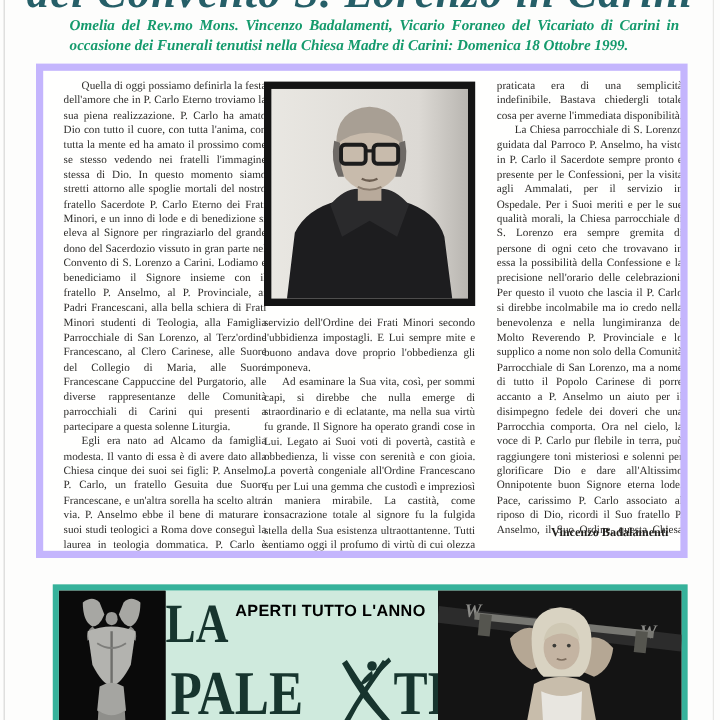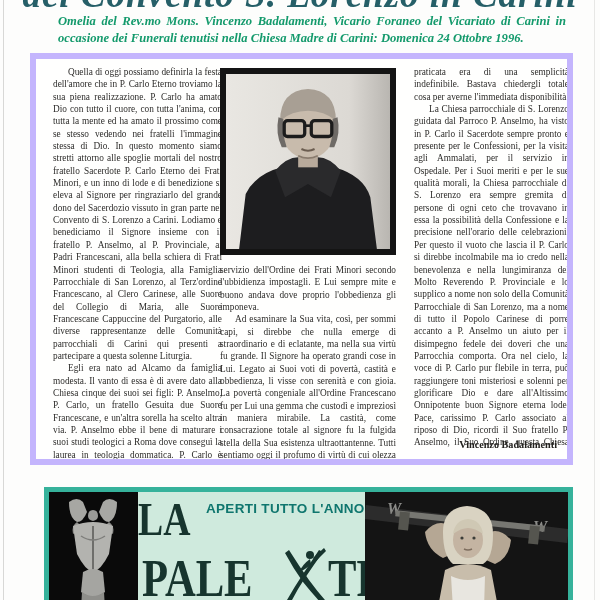--- a/index.html
+++ b/index.html
@@ -30,40 +30,40 @@
   #signature{position:absolute;right:10px;bottom:9px;font-weight:bold;font-size:10.2px;
     color:#23221f;font-family:Liberation Serif, serif;}
   
   #ad-box{position:absolute;left:44px;top:487px;width:529px;height:160px;
     border:5px solid #36b29b;box-sizing:border-box;background:#cfeadd;overflow:hidden;}
   .ad-photo{position:absolute;top:0;height:150px;background:#0b0b0b;}
   #ad-photo-male{left:0;width:89px;}
   #ad-photo-female{left:316px;width:203px;}
   #ad-banner{position:absolute;left:147px;top:9px;
     font-family:"Liberation Sans",sans-serif;font-weight:bold;font-size:13.5px;
-    color:#0f766e;letter-spacing:0.3px;white-space:nowrap;margin-left:10px;}
+    color:#000000;letter-spacing:0.3px;white-space:nowrap;}
   .logo-word{font-family:"Liberation Serif",serif;font-weight:bold;color:#17352e;
     white-space:nowrap;display:inline-block;transform:scaleX(0.82);transform-origin:left;}
   #logo-la{position:absolute;left:89px;top:6px;font-size:46px;line-height:44px;}
   #logo-line2{position:absolute;left:93px;top:54px;display:flex;align-items:flex-end;}
   #logo-pale{font-size:52px;line-height:50px;}
   #gymnast{width:44px;height:58px;margin:0 1px 0 6px;flex:none;}
   #logo-tra{font-size:52px;line-height:50px;}
 </style>
 </head>
 <body>
 
 <div id="page">
 
   <div class="edge" style="left:3px;top:0;width:1px;height:600px;"></div>
   <div class="edge" style="left:594px;top:0;width:1px;height:600px;opacity:.6;"></div>
 
   <div id="masthead">del Convento S. Lorenzo in Carini</div>
 
-  <div id="subtitle">Omelia del Rev.mo Mons. Vincenzo Badalamenti, Vicario Foraneo del Vicariato di Carini in occasione dei Funerali tenutisi nella Chiesa Madre di Carini: Domenica 24 Ottobre 1996.</div>
+  <div id="subtitle">Omelia del Rev.mo Mons. Vincenzo Badalamenti, Vicario Foraneo del Vicariato di Carini in occasione dei Funerali tenutisi nella Chiesa Madre di Carini: Domenica 18 Ottobre 1999.</div>
 
   <div id="article-box">
 
     <div id="col-left" class="col">
       <p class="indent">Quella di oggi possiamo definirla la festa dell'amore che in P. Carlo Eterno troviamo la sua piena realizzazione. P. Carlo ha amato Dio con tutto il cuore, con tutta l'anima, con tutta la mente ed ha amato il prossimo come se stesso vedendo nei fratelli l'immagine stessa di Dio. In questo momento siamo stretti attorno alle spoglie mortali del nostro fratello Sacerdote P. Carlo Eterno dei Frati Minori, e un inno di lode e di benedizione si eleva al Signore per ringraziarlo del grande dono del Sacerdozio vissuto in gran parte nel Convento di S. Lorenzo a Carini. Lodiamo e benediciamo il Signore insieme con il fratello P. Anselmo, al P. Provinciale, ai Padri Francescani, alla bella schiera di Frati Minori studenti di Teologia, alla Famiglia Parrocchiale di San Lorenzo, al Terz'ordine Francescano, al Clero Carinese, alle Suore del Collegio di Maria, alle Suore Francescane Cappuccine del Purgatorio, alle diverse rappresentanze delle Comunità parrocchiali di Carini qui presenti a partecipare a questa solenne Liturgia.</p>
       <p class="indent">Egli era nato ad Alcamo da famiglia modesta. Il vanto di essa è di avere dato alla Chiesa cinque dei suoi sei figli: P. Anselmo, P. Carlo, un fratello Gesuita due Suore Francescane, e un'altra sorella ha scelto altra via. P. Anselmo ebbe il bene di maturare i suoi studi teologici a Roma dove conseguì la laurea in teologia dommatica. P. Carlo è rimasto qui a</p>
     </div>
 
     <div id="col-center" class="col">
       <div id="portrait-frame">

